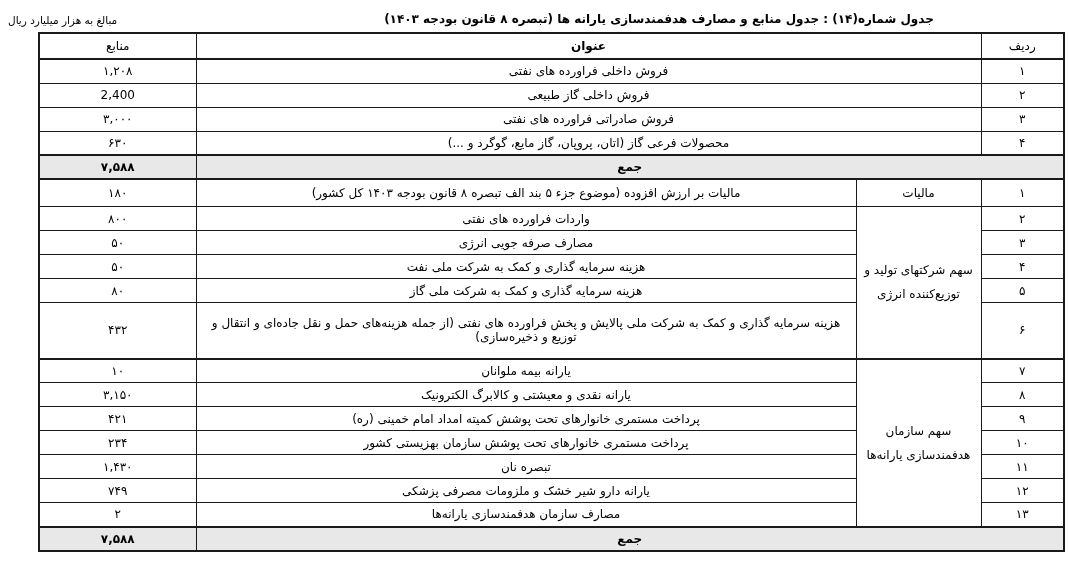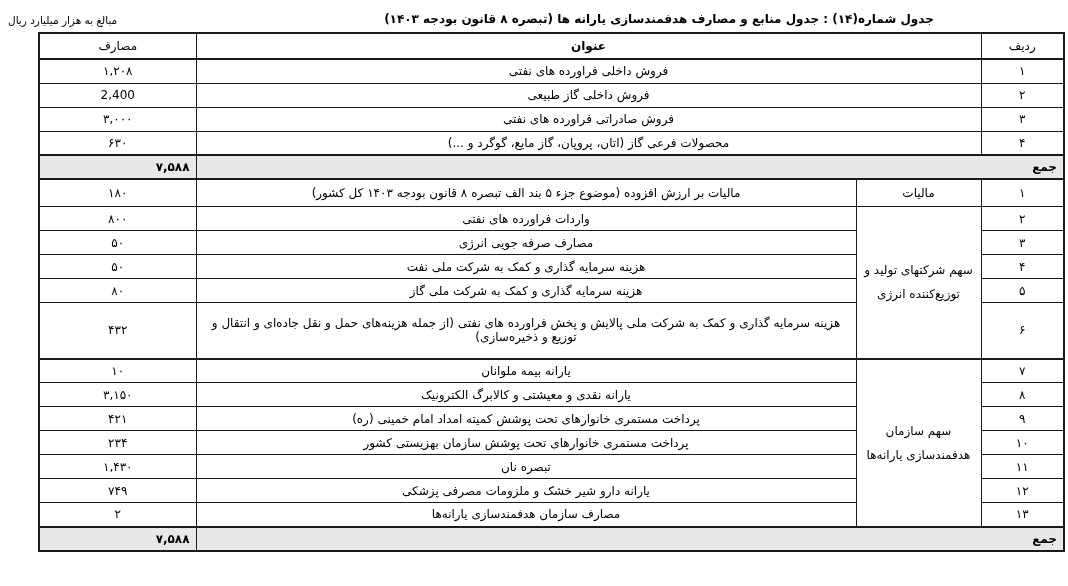--- a/index.html
+++ b/index.html
@@ -42,21 +42,20 @@
   tr { height: 24px; }
   tr.r-header { height: 26px; }
   tr.r-header td { border-bottom-width: 2px; }
   tr.r-tall { height: 56px; }
   tr.total-row { height: 24px; }
   tr.total-row td {
     background: #e8e8e8;
     font-weight: bold;
     border-top-width: 2px;
     border-bottom-width: 2px;
-    text-align: right;
   }
   tr.g-start td { border-top-width: 2px; }
   .hdr-title { font-weight: bold; font-size: 13px; }
   .c-cat { line-height: 2; margin-left: 32px; }
   td.c-title { padding: 1px 10px; }
 </style>
 </head>
 <body>
 
 <div class="page">
@@ -69,21 +68,21 @@
       <col style="width:83px">
         <col style="width:125px">
         <col style="width:660px">
         <col style="width:157px">
     </colgroup>
 
     <tbody>
         <tr class="r-header">
       <td>ردیف</td>
       <td colspan="2" class="hdr-title">عنوان</td>
-      <td>مصارف</td>
+      <td>منابع</td>
     </tr>
 
     <tr>
       <td class="c-no">۱</td>
       <td colspan="2" class="c-title">فروش داخلی فراورده های نفتی</td>
       <td class="c-amount">۱,۲۰۸</td>
     </tr>
     <tr>
       <td class="c-no">۲</td>
       <td colspan="2" class="c-title">فروش داخلی گاز طبیعی</td>

